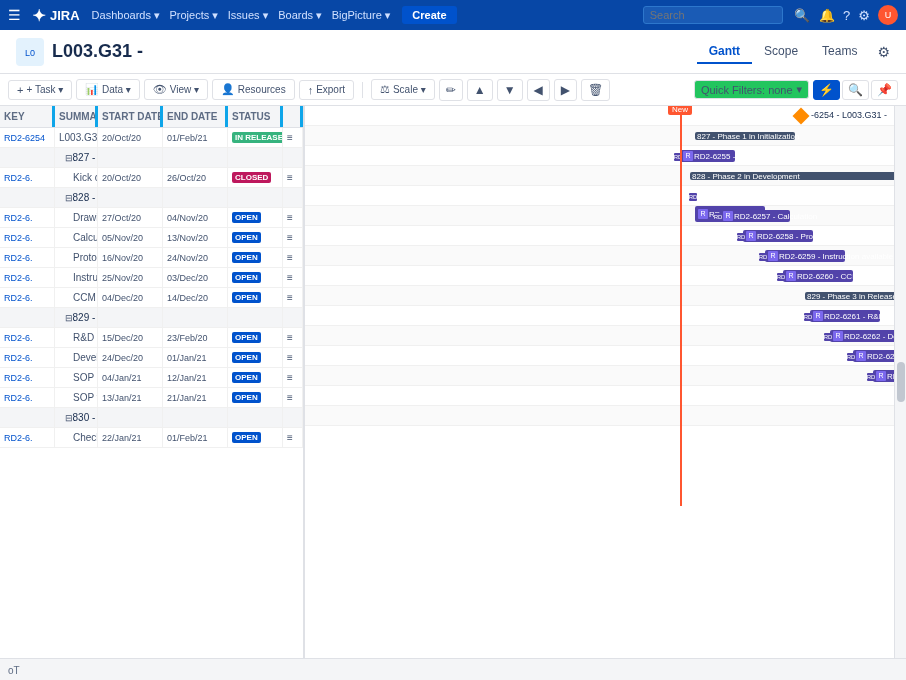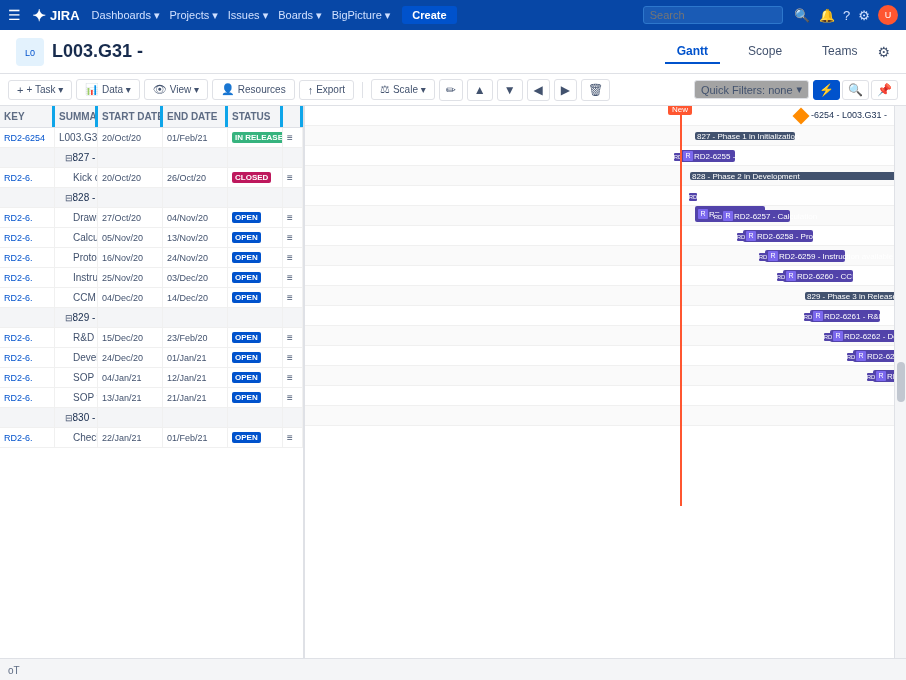--- a/index.html
+++ b/index.html
@@ -32,21 +32,21 @@
       align-items: center;
       border-bottom: 1px solid #dfe1e6;
       height: 44px;
     }
     .page-header .project-icon {
       width: 28px; height: 28px; border-radius: 4px; background: #e3f2fd;
       display: flex; align-items: center; justify-content: center; margin-right: 8px; font-size: 10px; color: #0052cc;
     }
     .page-header .project-title { font-size: 18px; font-weight: bold; color: #172b4d; }
     .page-header .spacer { flex: 1; }
-    .page-header .view-tabs { display: flex; gap: 16px; }
+    .page-header .view-tabs { display: flex; gap: 0; }
     .page-header .tab {
       padding: 4px 12px; font-size: 12px; color: #42526e; cursor: pointer; border-bottom: 2px solid transparent;
     }
     .page-header .tab.active { color: #0052cc; border-bottom: 2px solid #0052cc; font-weight: bold; }
     .page-header .settings-icon { color: #42526e; cursor: pointer; margin-left: 8px; font-size: 14px; }
 
     
     .toolbar {
       background: white;
       display: flex;
@@ -62,21 +62,21 @@
       background: white; cursor: pointer; font-size: 11px; color: #42526e;
     }
     .toolbar .icon-btn {
       padding: 3px 6px; border: 1px solid #dfe1e6; border-radius: 3px;
       background: white; cursor: pointer; color: #42526e; font-size: 12px;
     }
     .toolbar .spacer { flex: 1; }
     .toolbar .quick-filter {
       display: flex; align-items: center; gap: 4px;
       border: 1px solid #dfe1e6; border-radius: 3px; padding: 2px 6px;
-      background: #a3a3a3; font-size: 11px; color: #42526e;
+      background: #22c55e; font-size: 11px; color: #42526e;
     }
     .toolbar .filter-icons { display: flex; gap: 2px; }
     .toolbar .filter-icon {
       padding: 2px 5px; border: 1px solid #dfe1e6; border-radius: 3px;
       background: white; cursor: pointer; font-size: 12px;
     }
     .toolbar .filter-icon.active { background: #0052cc; color: white; border-color: #0052cc; }
 
     
     .main-content {

